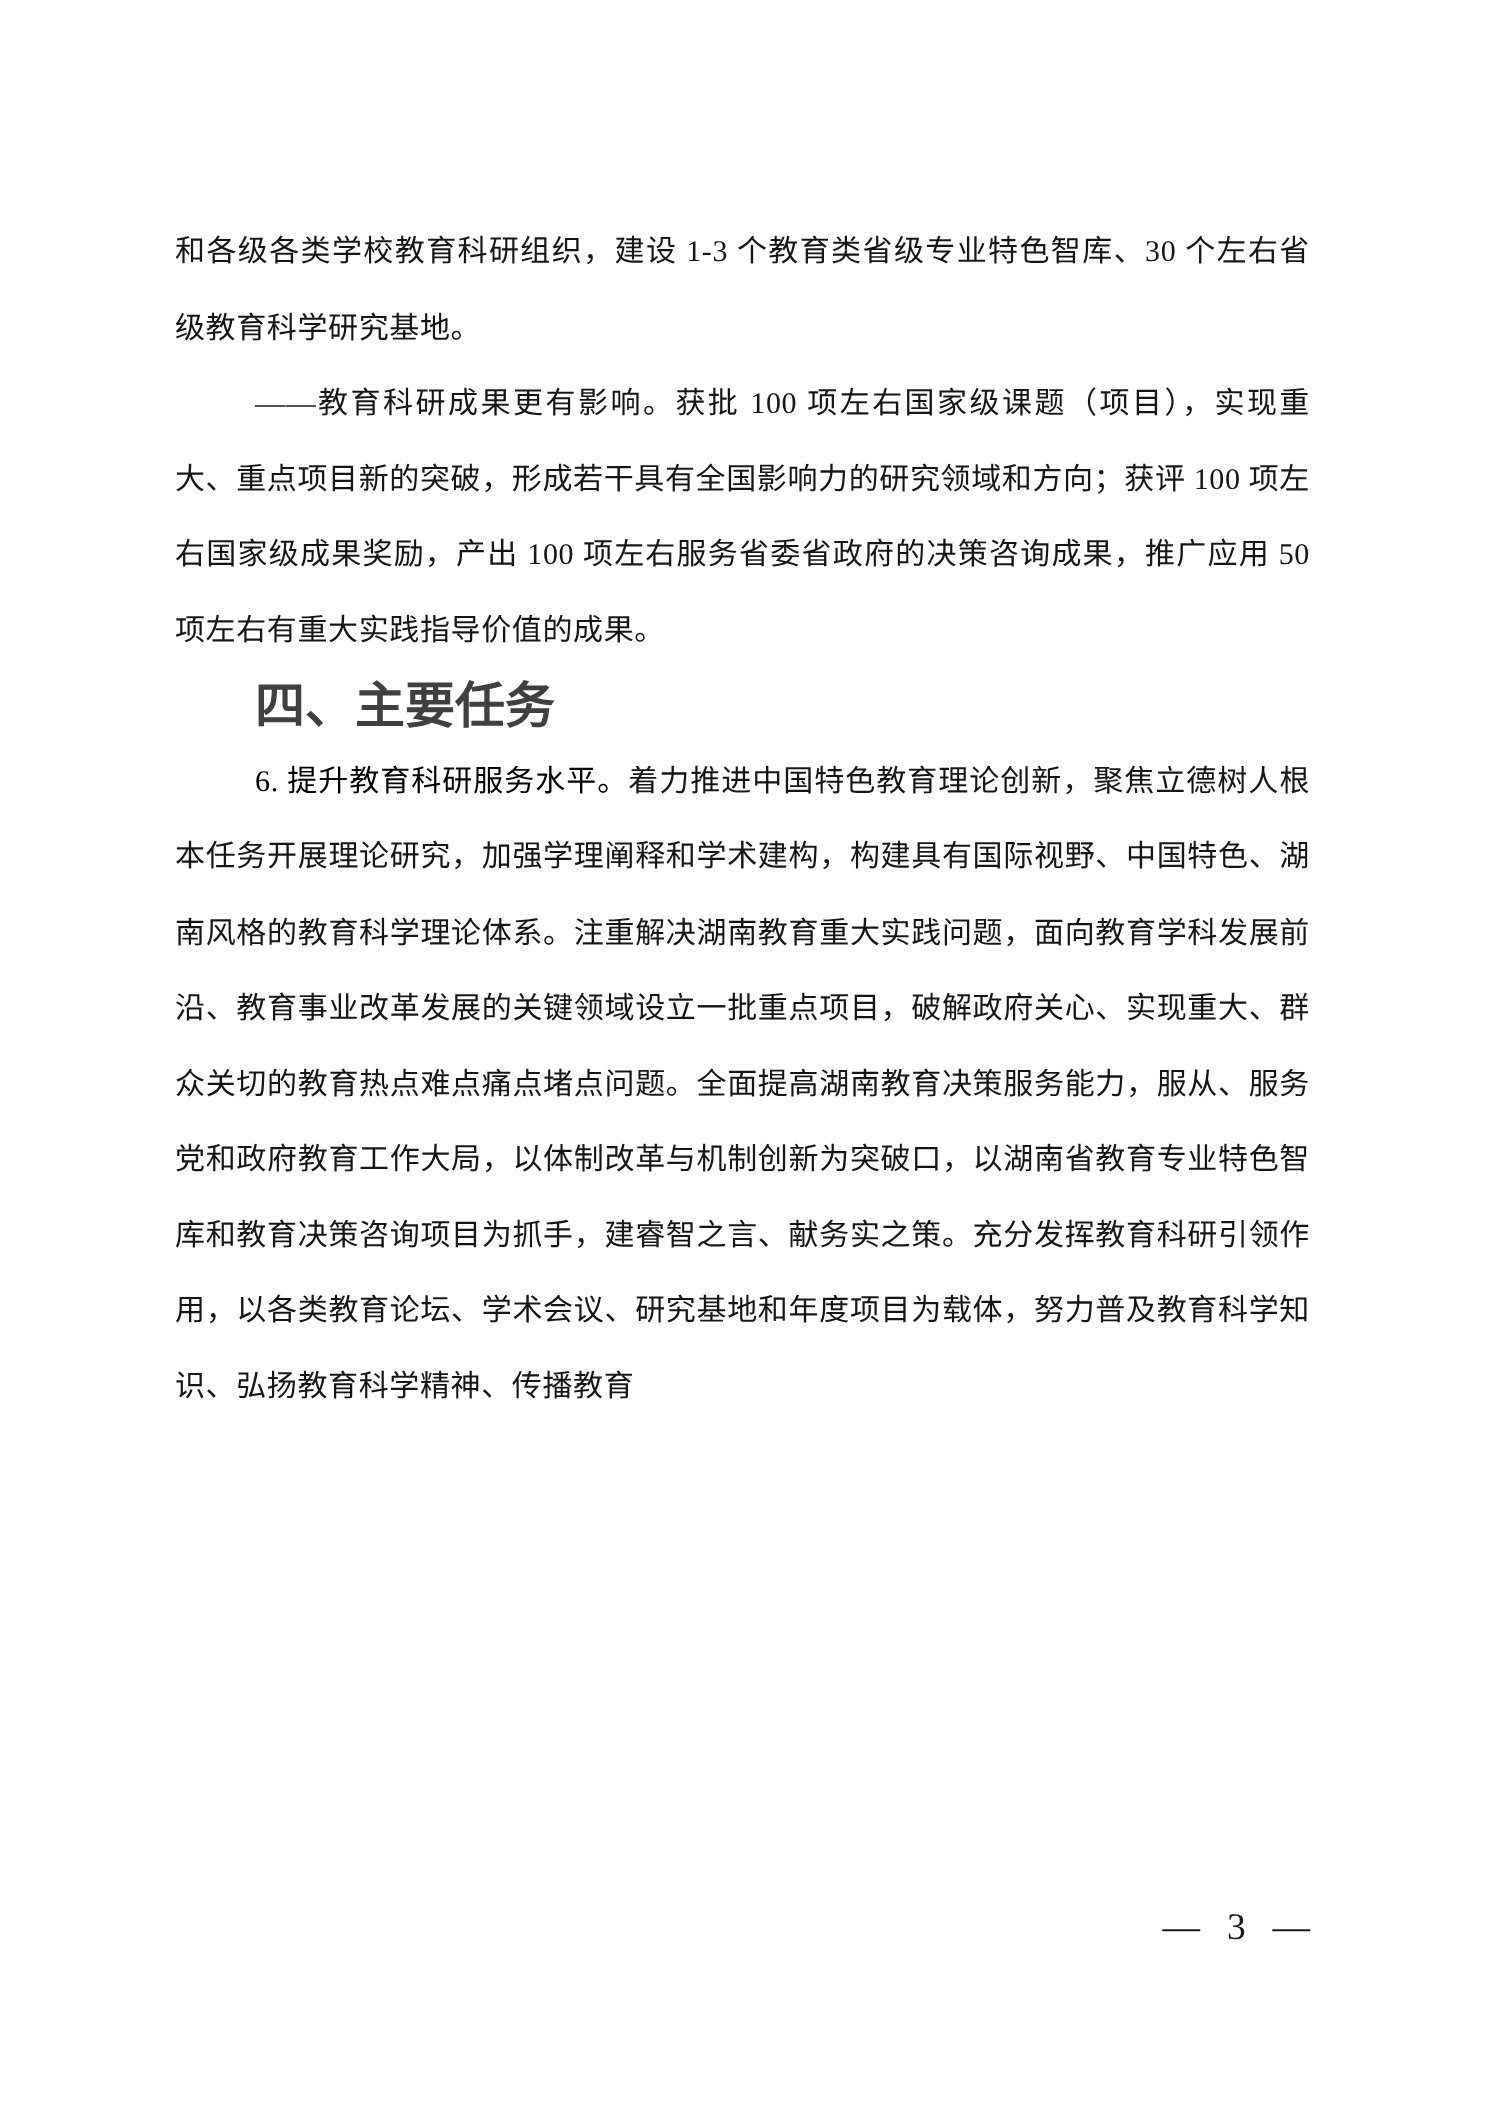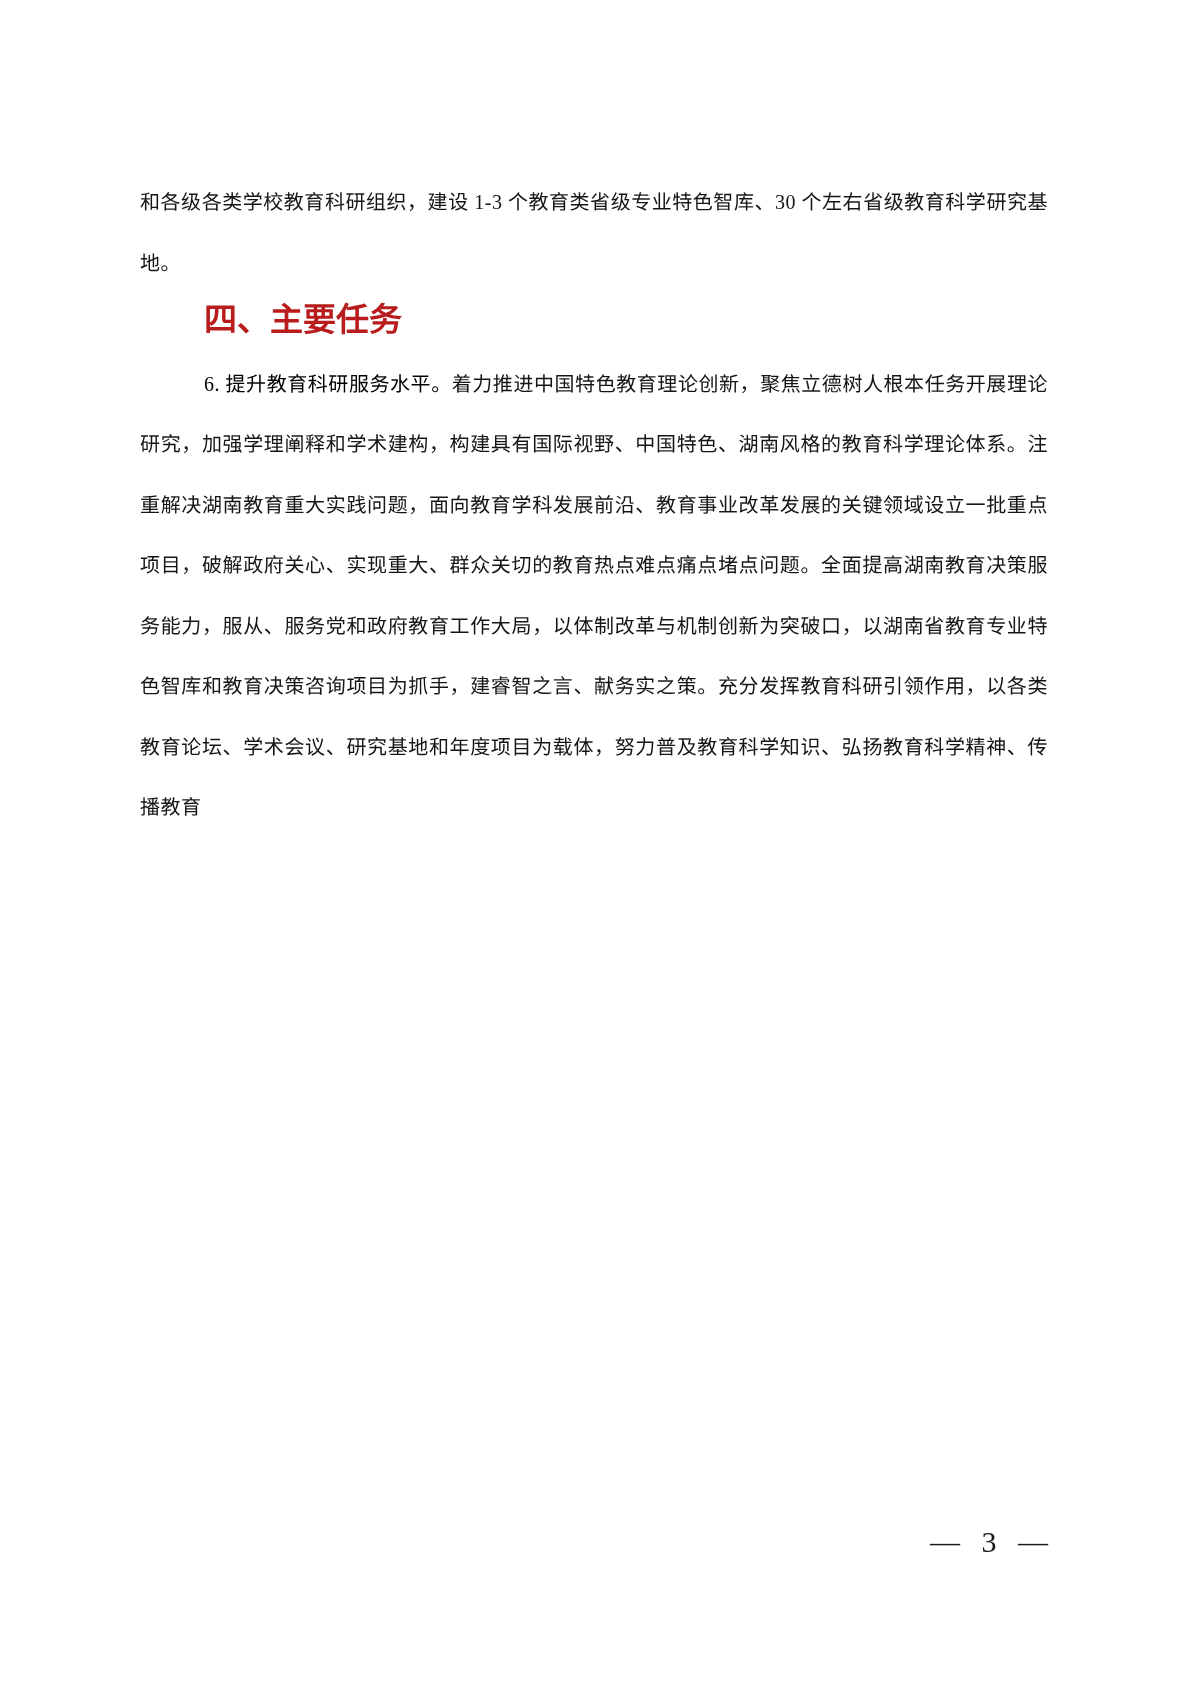--- a/index.html
+++ b/index.html
@@ -17,39 +17,39 @@
     font-family: "Liberation Serif", serif;
   }
   .content {
     position: absolute;
     left: 140px;
     top: 172px;
     width: 908px;
   }
   .para {
     margin: 0;
-    font-size: 20px;
+    font-size: 24px;
     line-height: 60.5px;
     letter-spacing: 0.5px;
     text-align: justify;
     text-indent: 64px;
     font-family: "Liberation Serif", serif;
     color: #151515;
   }
   .para.no-indent {
     text-indent: 0;
   }
   .section-heading {
     margin: 0;
-    font-size: 33px;
+    font-size: 40px;
     line-height: 60.5px;
     text-indent: 64px;
     font-weight: 700;
-    color: #b91c1c;
-    font-family: Liberation Mono, monospace;
+    color: #404040;
+    font-family: Liberation Sans, sans-serif;
   }
   
   .kaiti {
     font-family: "Liberation Serif", serif;
     color: #000000;
   }
   .page-number {
     position: absolute;
     top: 1522px;
     right: 143px;
@@ -65,20 +65,21 @@
 </head>
 <body>
 
 <div class="page">
 
   <main class="content">
 
     <p class="para no-indent"><span>和各级各类学校教育科研组织，建设 1-3 个教育类省级专业特色智库、30 个左右省级教育科学研究基地。</span></p>
 
 
+    <p class="para"><span>——教育科研成果更有影响。获批 100 项左右国家级课题（项目），实现重大、重点项目新的突破，形成若干具有全国影响力的研究领域和方向；获评 100 项左右国家级成果奖励，产出 100 项左右服务省委省政府的决策咨询成果，推广应用 50 项左右有重大实践指导价值的成果。</span></p>
 
     <h2 class="section-heading">四、主要任务</h2>
 
     <p class="para"><span class="kaiti">6. 提升教育科研服务水平。</span><span>着力推进中国特色教育理论创新，聚焦立德树人根本任务开展理论研究，加强学理阐释和学术建构，构建具有国际视野、中国特色、湖南风格的教育科学理论体系。注重解决湖南教育重大实践问题，面向教育学科发展前沿、教育事业改革发展的关键领域设立一批重点项目，破解政府关心、实现重大、群众关切的教育热点难点痛点堵点问题。全面提高湖南教育决策服务能力，服从、服务党和政府教育工作大局，以体制改革与机制创新为突破口，以湖南省教育专业特色智库和教育决策咨询项目为抓手，建睿智之言、献务实之策。充分发挥教育科研引领作用，以各类教育论坛、学术会议、研究基地和年度项目为载体，努力普及教育科学知识、弘扬教育科学精神、传播教育</span></p>
 
   </main>
 
   <footer class="page-number">— 3 —</footer>
 
 </div>

